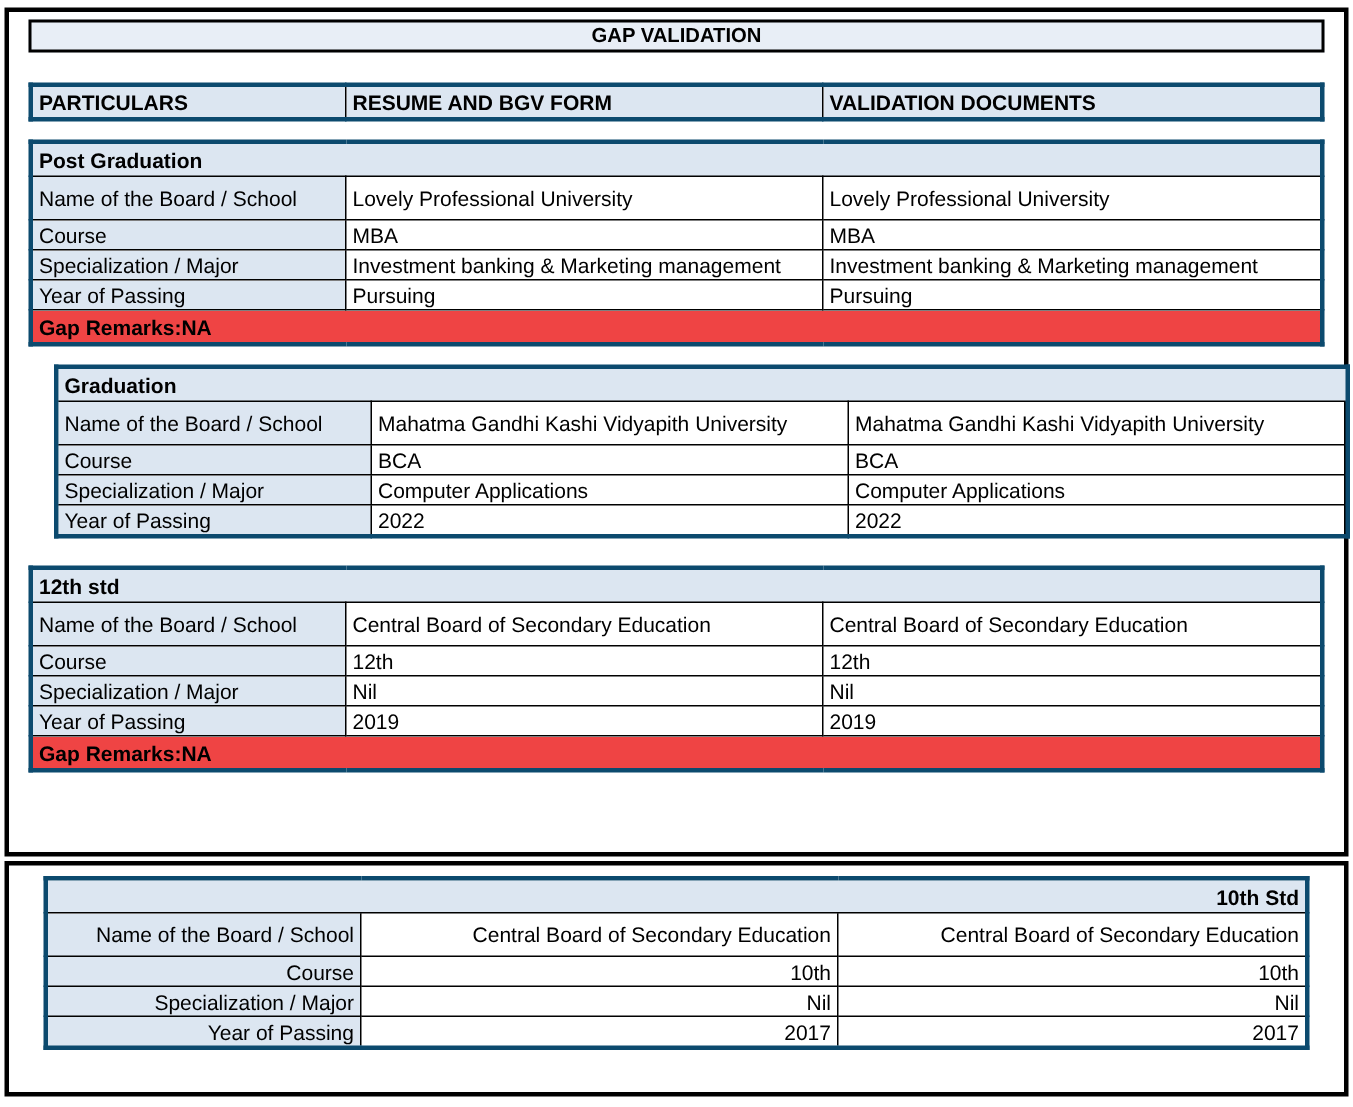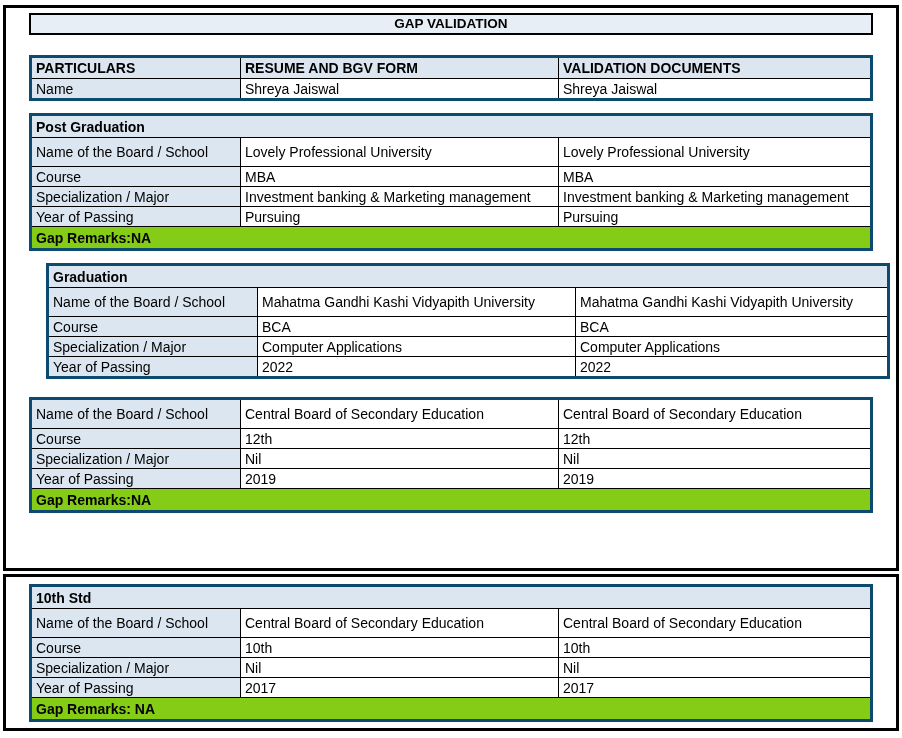--- a/index.html
+++ b/index.html
@@ -9,22 +9,22 @@
     color:#000;
     box-sizing:border-box;
   }
   .page-box{
     box-sizing:border-box;
     width:896px;
     margin:0 3px;
     border:3px solid #000;
     background:#fff;
   }
-  .box-top{margin-top:5px;height:566px;padding:5px 23px;}
-  .box-bottom{margin-top:3px;height:157px;padding:7px 23px;}
+  .box-top{margin-top:5px;height:566px;padding:5px 13px;}
+  .box-bottom{margin-top:3px;height:157px;padding:7px 23px;text-align:right;}
 
   .title-box{
     box-sizing:border-box;
     height:22px;
     border:2px solid #000;
     background:#e8eef6;
     text-align:center;
     font-weight:bold;
     font-size:13.5px;
     line-height:18px;
@@ -46,21 +46,21 @@
     vertical-align:middle;
   }
   col.c1{width:210px;}
   col.c2{width:318px;}
 
   tr.hdr td{background:#dce6f1;font-weight:bold;height:18px;}
   td.lbl{background:#dce6f1;}
   tr.r td{height:17px;}
   tr.tall td{height:26px;}
   tr.sec td{background:#dce6f1;font-weight:bold;height:19px;}
-  tr.rem td{background:#84cc16;font-weight:bold;height:19px;}
+  tr.rem td{background:#ef4444;font-weight:bold;height:19px;}
   tr.rem.multiline td{
     white-space:normal;
     height:auto;
     line-height:19px;
     padding:1px 4px;
   }
 
   .head-table{margin-bottom:12px;}
   .sect-0{margin-bottom:12px;border-radius:30px;}
   .sect-1{margin-bottom:18px;margin-left:17px;}
@@ -77,25 +77,20 @@
         <col class="c1">
         <col class="c2">
         <col>
       </colgroup>
     <tbody>
         <tr class="hdr">
       <td>PARTICULARS</td>
       <td>RESUME AND BGV FORM</td>
       <td>VALIDATION DOCUMENTS</td>
     </tr>
-    <tr class="r">
-      <td class="lbl">Name</td>
-      <td>Shreya Jaiswal</td>
-      <td>Shreya Jaiswal</td>
-    </tr>
   </tbody>
     </table>
 
   <table class="grid sect-0">
     <colgroup>
         <col class="c1">
         <col class="c2">
         <col>
       </colgroup>
     <tbody>
@@ -161,20 +156,23 @@
   </tbody>
     </table>
 
   <table class="grid sect-2">
     <colgroup>
         <col class="c1">
         <col class="c2">
         <col>
       </colgroup>
     <tbody>
+        <tr class="sec">
+      <td colspan="3">12th std</td>
+    </tr>
     <tr class="tall">
       <td class="lbl">Name of the Board / School</td>
       <td>Central Board of Secondary Education</td>
       <td>Central Board of Secondary Education</td>
     </tr>
     <tr class="r">
       <td class="lbl">Course</td>
       <td>12th</td>
       <td>12th</td>
     </tr>
@@ -221,19 +219,16 @@
     <tr class="r">
       <td class="lbl">Specialization / Major</td>
       <td>Nil</td>
       <td>Nil</td>
     </tr>
     <tr class="r">
       <td class="lbl">Year of Passing</td>
       <td>2017</td>
       <td>2017</td>
     </tr>
-    <tr class="rem">
-      <td colspan="3">Gap Remarks: NA</td>
-    </tr>
   </tbody>
     </table>
 
 </div>
 
 </body></html>

